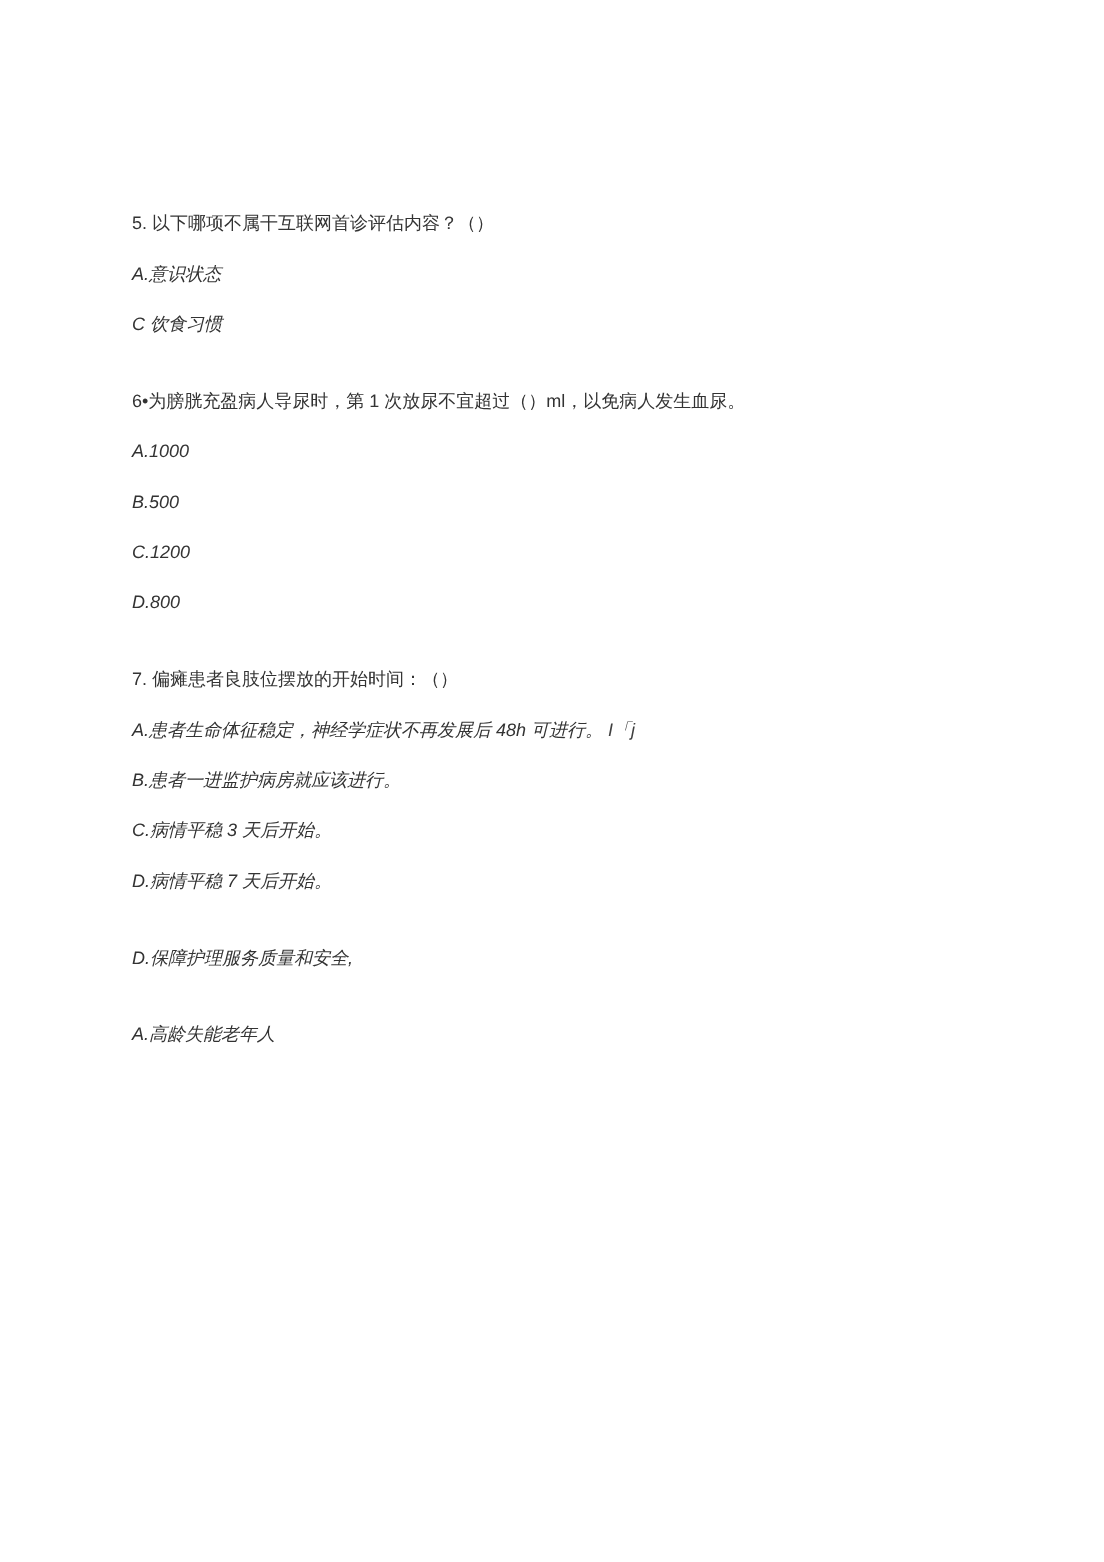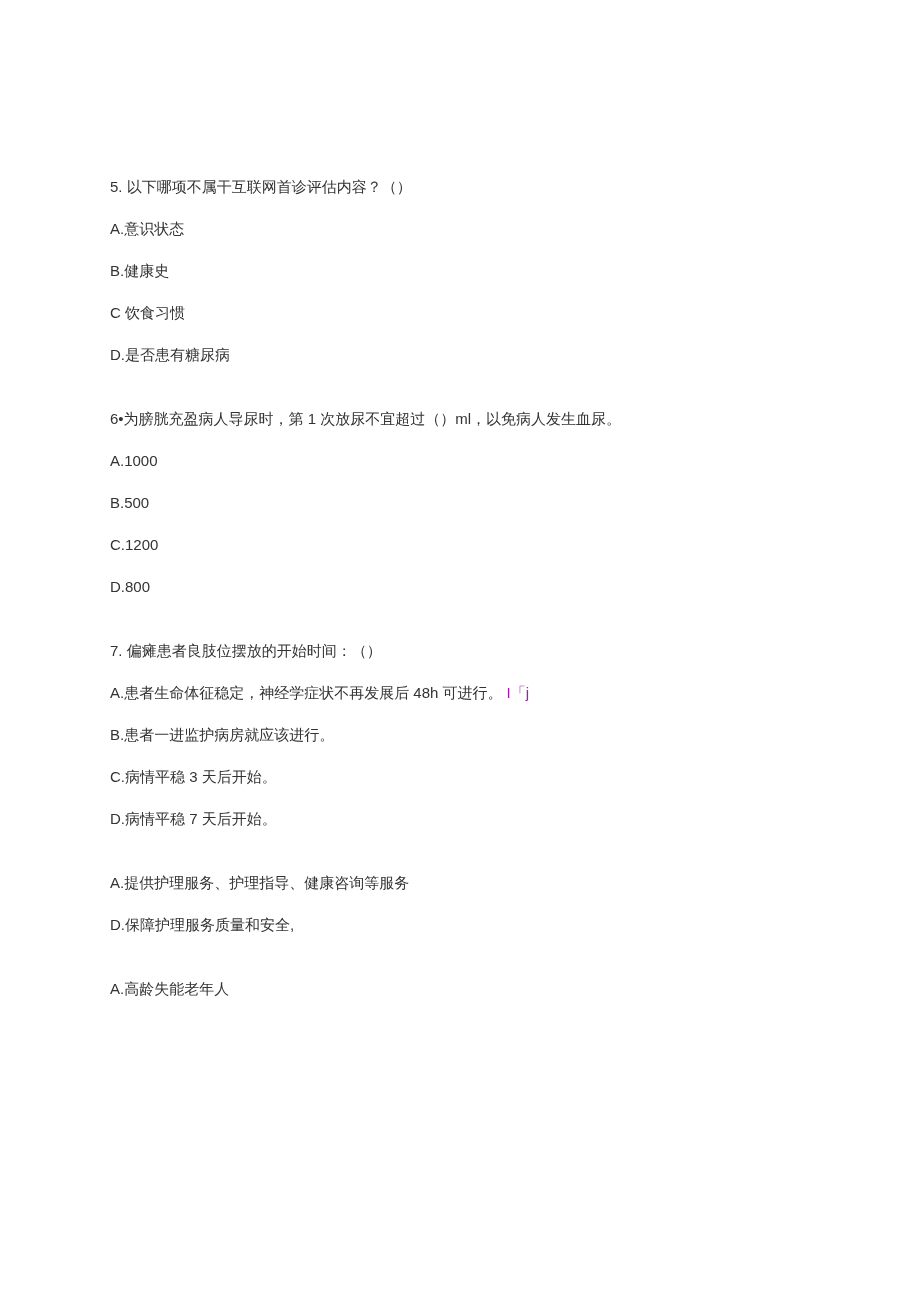--- a/index.html
+++ b/index.html
@@ -17,45 +17,40 @@
       padding: 175px 110px 60px 110px;
     }
     .question-block {
       margin-bottom: 40px;
     }
     .question-text {
       margin-bottom: 18px;
     }
     .option {
       margin-bottom: 18px;
+      font-style: italic;
     }
     .inline-mark {
-      color: #a21caf;
+      color: #404040;
       margin-left: 4px;
     }
   </style>
 </head>
 <body>
 
 <div class="question-block">
   <div class="question-text">
     <span>5.</span>
     <span>以下哪项不属干互联网首诊评估内容？（）</span>
   </div>
   <div class="option">
     <span>A.</span><span>意识状态</span>
   </div>
   <div class="option">
-    <span>B.</span><span>健康史</span>
-  </div>
-  <div class="option">
     <span>C</span><span> 饮食习惯</span>
-  </div>
-  <div class="option">
-    <span>D.</span><span>是否患有糖尿病</span>
   </div>
 </div>
 
 <div class="question-block">
   <div class="question-text">
     <span>6•</span><span>为膀胱充盈病人导尿时，第 1 次放尿不宜超过（）ml，以免病人发生血尿。</span>
   </div>
   <div class="option">
     <span>A.</span><span>1000</span>
   </div>
@@ -84,23 +79,20 @@
   <div class="option">
     <span>C.</span><span>病情平稳 3 天后开始。</span>
   </div>
   <div class="option">
     <span>D.</span><span>病情平稳 7 天后开始。</span>
   </div>
 </div>
 
 <div class="question-block">
   <div class="option">
-    <span>A.</span><span>提供护理服务、护理指导、健康咨询等服务</span>
-  </div>
-  <div class="option">
     <span>D.</span><span>保障护理服务质量和安全,</span>
   </div>
 </div>
 
 <div class="question-block">
   <div class="option">
     <span>A.</span><span>高龄失能老年人</span>
   </div>
 </div>
 

